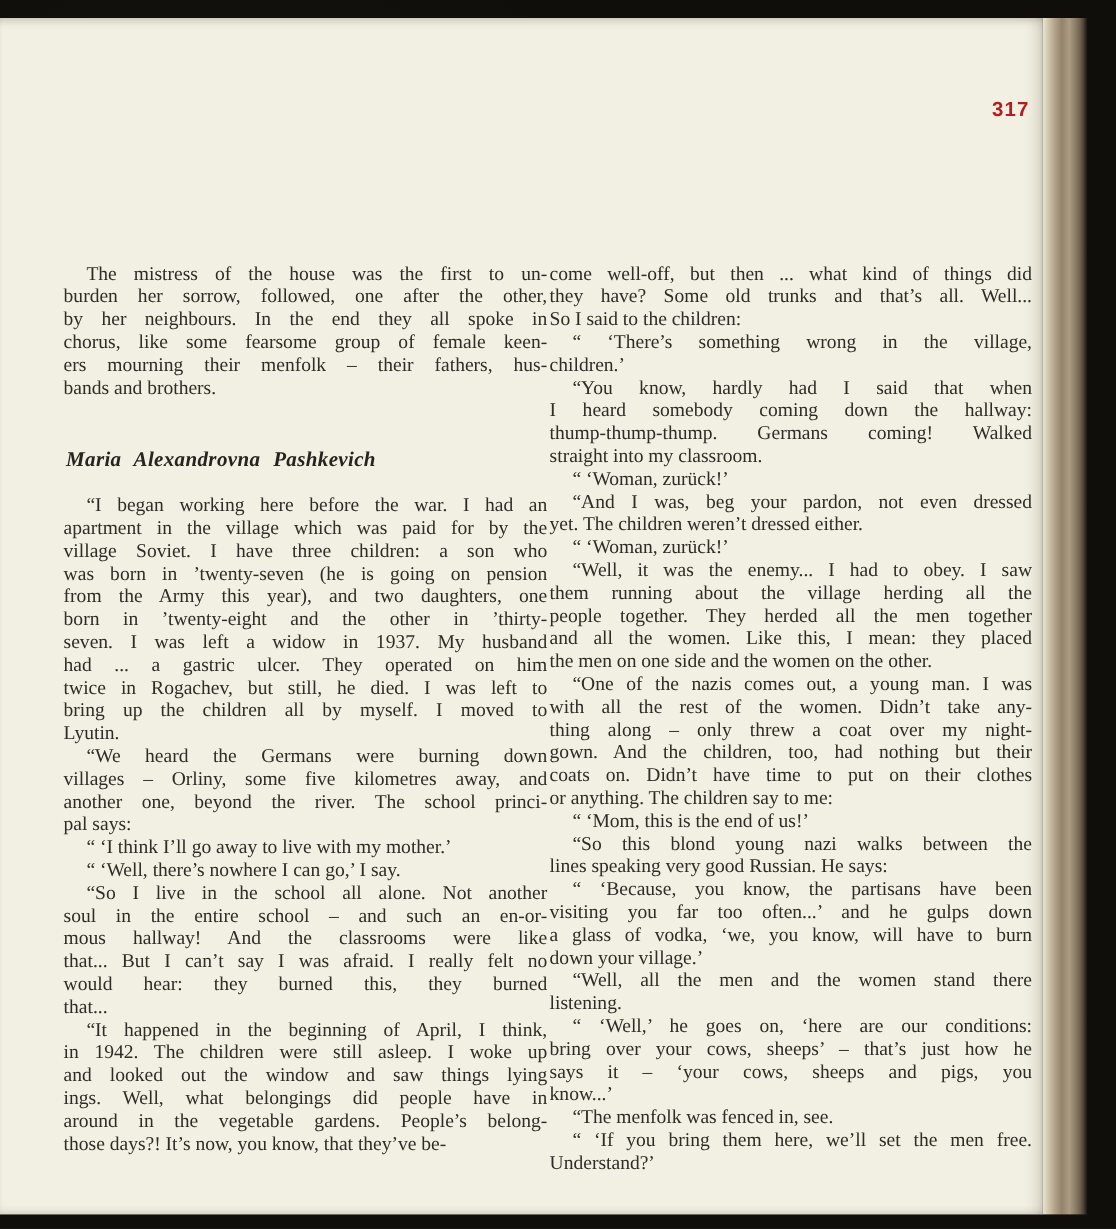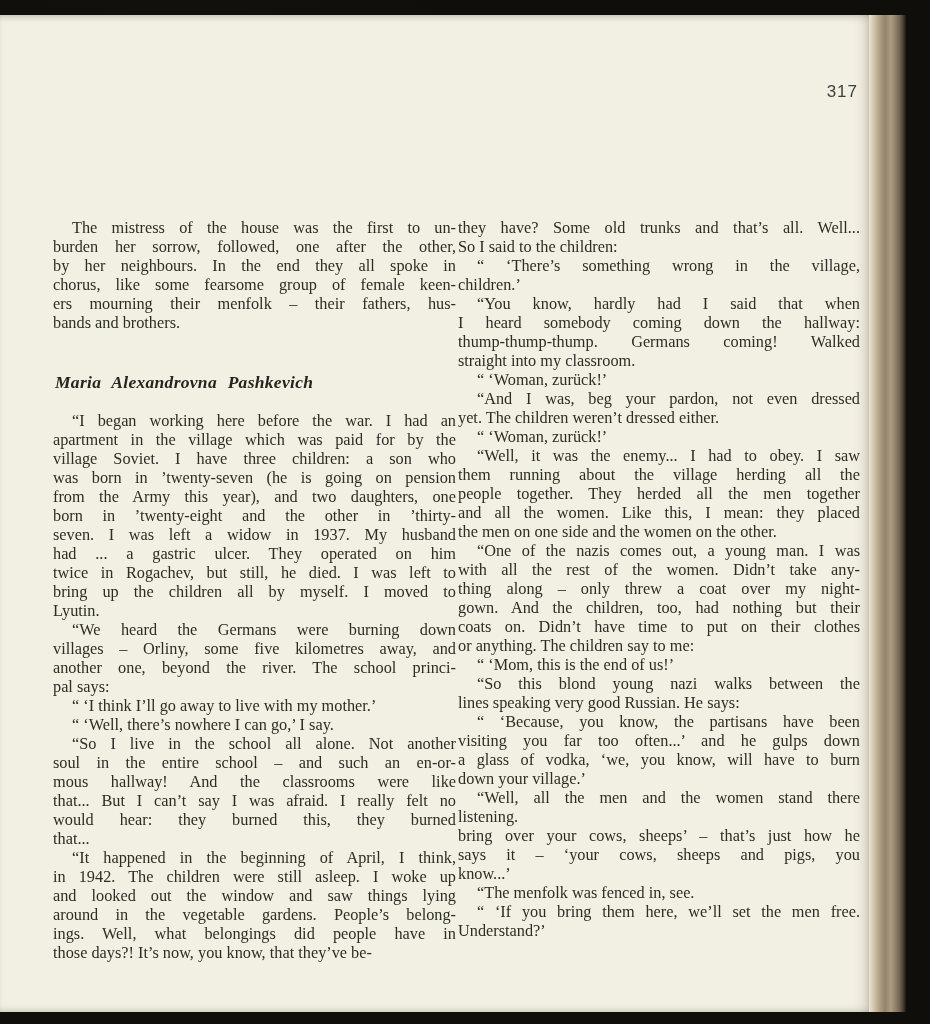--- a/index.html
+++ b/index.html
@@ -29,22 +29,22 @@
     position: absolute; left: 869px; top: 15px;
     width: 37px; height: 997px;
     background: linear-gradient(to right,
       #e9e4d2 0px, #cfc4ab 5px, #b1a288 10px, #93836c 16px,
       #ab9c82 22px, #8d7e67 27px, #6f6250 31px, #4a4136 34px, #171511 37px);
   }
   .page-number {
     position: absolute; top: 67px; left: 770px; width: 88px;
     text-align: right;
     font-family: "Liberation Sans", "DejaVu Sans", sans-serif;
-    font-weight: normal; font-size: 17px; letter-spacing: 1px;
-    color: #404040;
+    font-weight: bold; font-size: 17px; letter-spacing: 1px;
+    color: #b91c1c;
   }
   .col {
     position: absolute; top: 203px;
     font-size: 16.3px; line-height: 19px;
     color: #2e2c27;
   }
   .col-left  { left: 53px;  width: 403px; }
   .col-right { left: 458px; width: 402px; }
   .para { margin: 0; }
   .line {
@@ -114,28 +114,29 @@
         <div class="line">soul in the entire school – and such an en-or-</div>
         <div class="line">mous hallway! And the classrooms were like</div>
         <div class="line">that... But I can’t say I was afraid. I really felt no</div>
         <div class="line">would hear: they burned this, they burned</div>
         <div class="line last">that...</div>
       </div>
       <div class="para body">
         <div class="line first">“It happened in the beginning of April, I think,</div>
         <div class="line">in 1942. The children were still asleep. I woke up</div>
         <div class="line">and looked out the window and saw things lying</div>
+        <div class="line">ings. Well, what belongings did people have in</div>
         <div class="line">around in the vegetable gardens. People’s belong-</div>
-        <div class="line">ings. Well, what belongings did people have in</div>
         <div class="line last">those days?! It’s now, you know, that they’ve be-</div>
       </div>
     </div>
 
   <div class="col col-right">
       <div class="para body">
+        <div class="line">come well-off, but then ... what kind of things did</div>
         <div class="line">they have? Some old trunks and that’s all. Well...</div>
         <div class="line last">So I said to the children:</div>
       </div>
       <div class="para body">
         <div class="line first">“ ‘There’s something wrong in the village,</div>
         <div class="line last">children.’</div>
       </div>
       <div class="para body">
         <div class="line first">“You know, hardly had I said that when</div>
         <div class="line">I heard somebody coming down the hallway:</div>
@@ -178,20 +179,21 @@
         <div class="line first">“ ‘Because, you know, the partisans have been</div>
         <div class="line">visiting you far too often...’ and he gulps down</div>
         <div class="line">a glass of vodka, ‘we, you know, will have to burn</div>
         <div class="line last">down your village.’</div>
       </div>
       <div class="para body">
         <div class="line first">“Well, all the men and the women stand there</div>
         <div class="line last">listening.</div>
       </div>
       <div class="para body">
+        <div class="line first">“ ‘Well,’ he goes on, ‘here are our conditions:</div>
         <div class="line">bring over your cows, sheeps’ – that’s just how he</div>
         <div class="line">says it – ‘your cows, sheeps and pigs, you</div>
         <div class="line last">know...’</div>
       </div>
       <div class="para body">
         <div class="line last first">“The menfolk was fenced in, see.</div>
       </div>
       <div class="para body">
         <div class="line first">“ ‘If you bring them here, we’ll set the men free.</div>
         <div class="line last">Understand?’</div>

